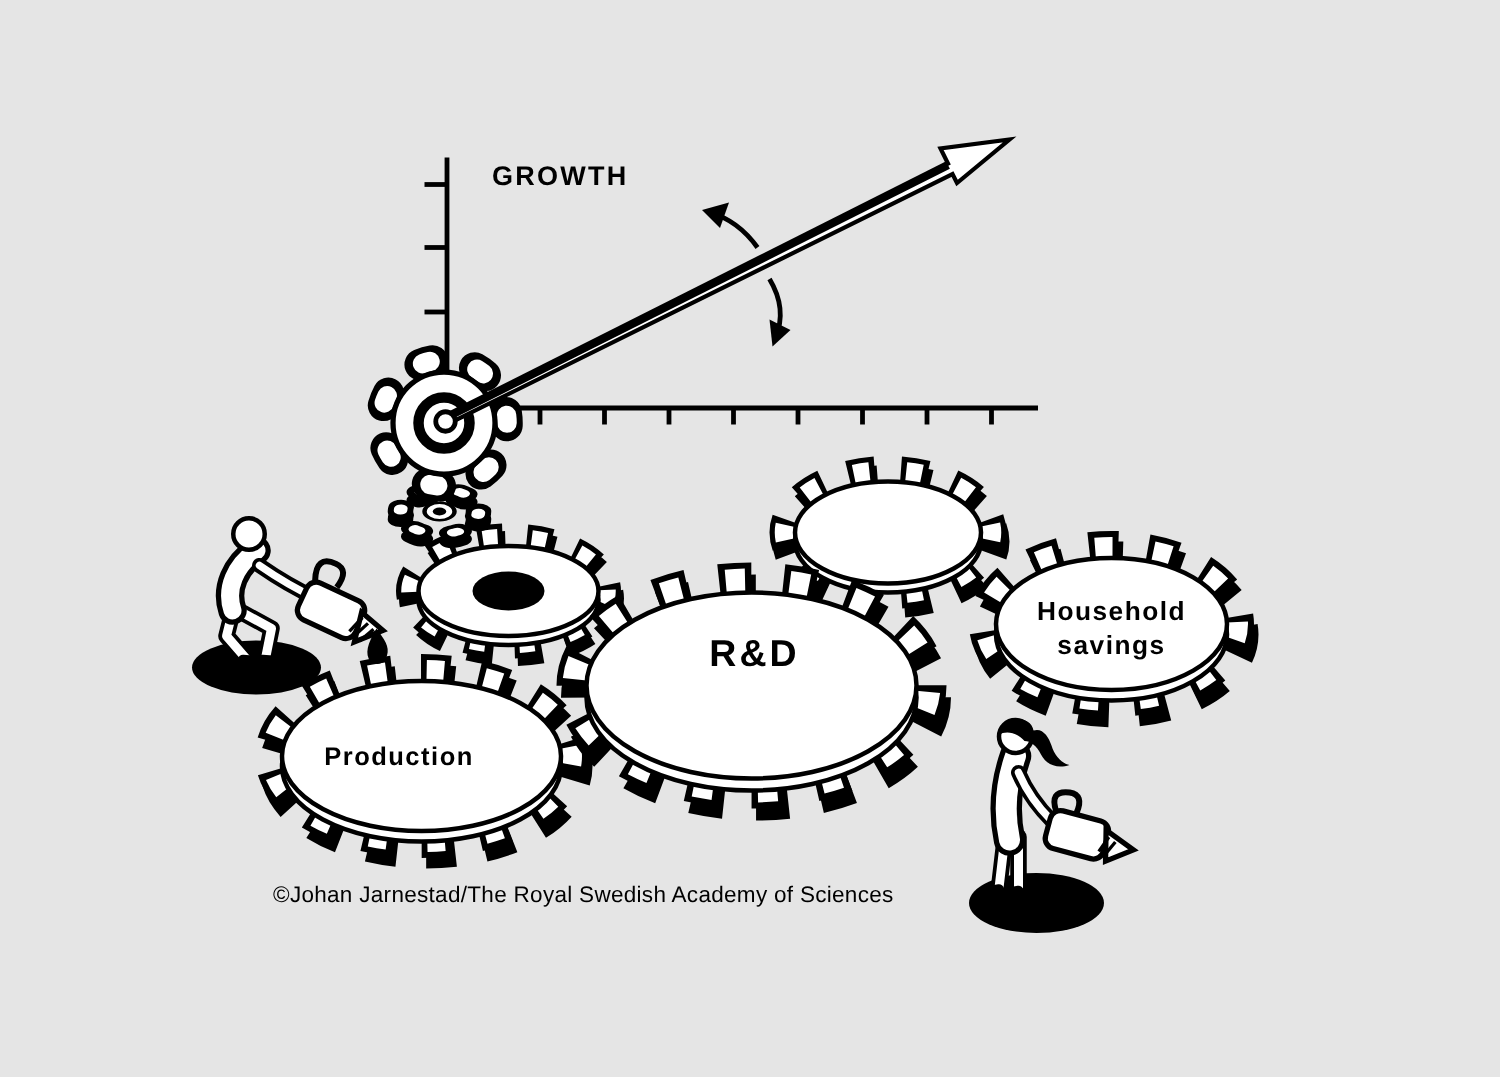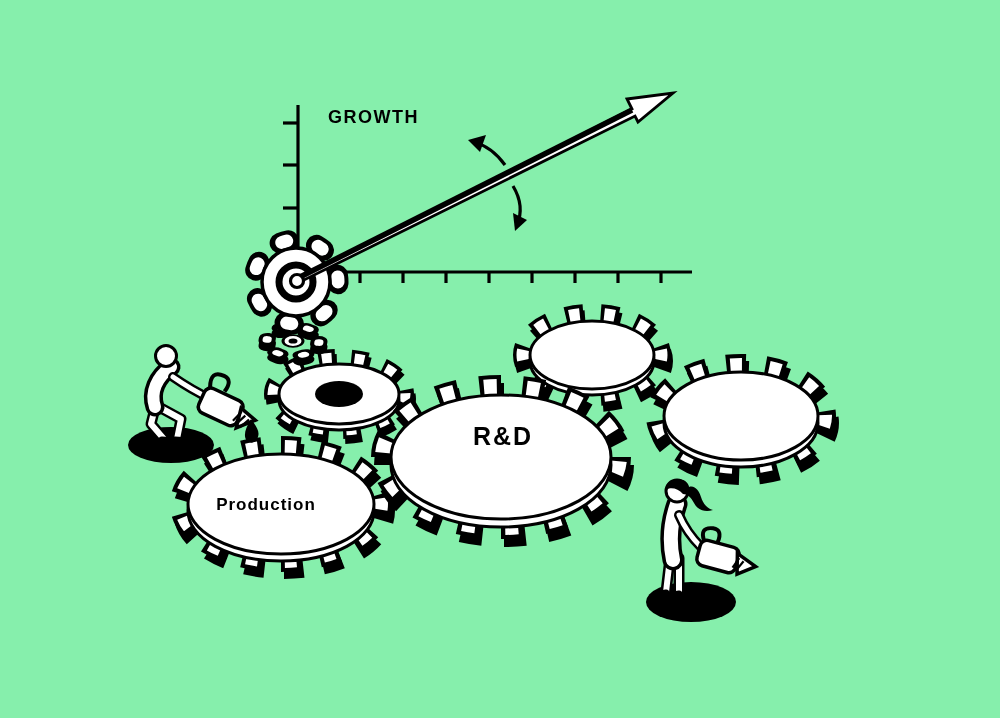--- a/index.html
+++ b/index.html
@@ -1,16 +1,16 @@
 <!DOCTYPE html>
 <html><head>
 <meta charset="utf-8">
 <style>
   html,body{margin:0;padding:0;background:#fff;}
-  .canvas{position:relative;width:1000px;height:718px;background:#86efac;overflow:hidden;
+  .canvas{position:relative;width:1000px;height:718px;background:#e5e5e5;overflow:hidden;
           font-family:"Liberation Sans",sans-serif;color:#000;}
   .art{position:absolute;left:0;top:0;}
   .lbl{position:absolute;font-weight:700;transform:translate(-50%,-50%);
        text-align:center;letter-spacing:1px;white-space:nowrap;line-height:22px;}
   .lbl span{display:block;}
   .growth-lbl{position:absolute;left:328px;top:107px;font-weight:700;font-size:18px;
               letter-spacing:1.5px;white-space:nowrap;}
   .production-lbl{left:266px;top:505px;font-size:17px;}
   .rnd-lbl{left:503px;top:436px;font-size:25px;letter-spacing:2px;}
   .interest-lbl{left:592px;top:358px;font-size:16.5px;}
@@ -181,14 +181,19 @@
   </g>
 </svg>
 
   <div class="growth-lbl">GROWTH</div>
 
   <div class="lbl production-lbl">Production</div>
 
   <div class="lbl rnd-lbl">R&amp;D</div>
 
 
+  <div class="lbl household-lbl">
+    <span>Household</span>
+    <span>savings</span>
+  </div>
 
+  <div class="credit">©Johan Jarnestad/The Royal Swedish Academy of Sciences</div>
 </div>
 
 </body></html>

